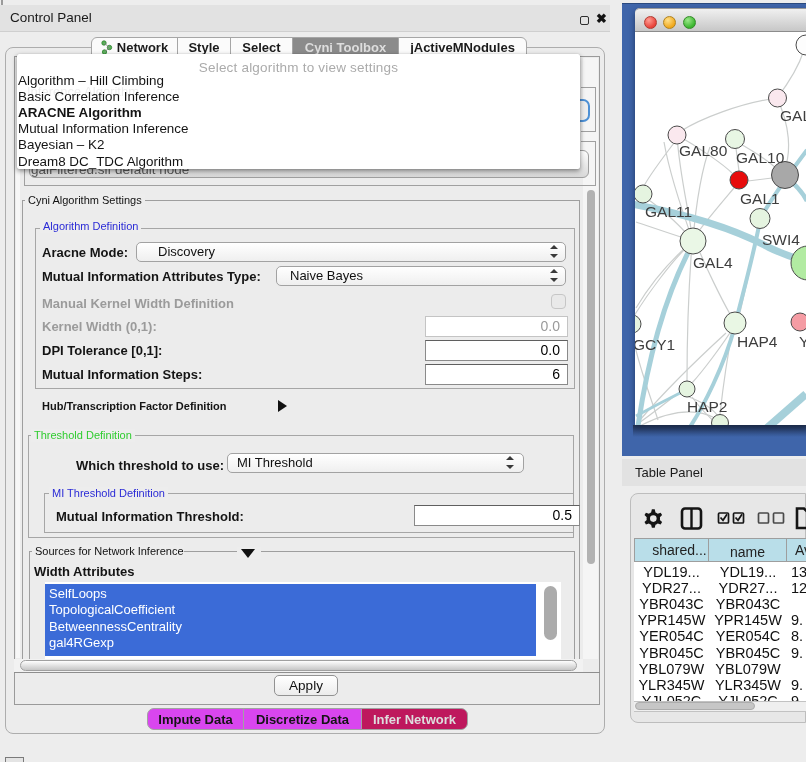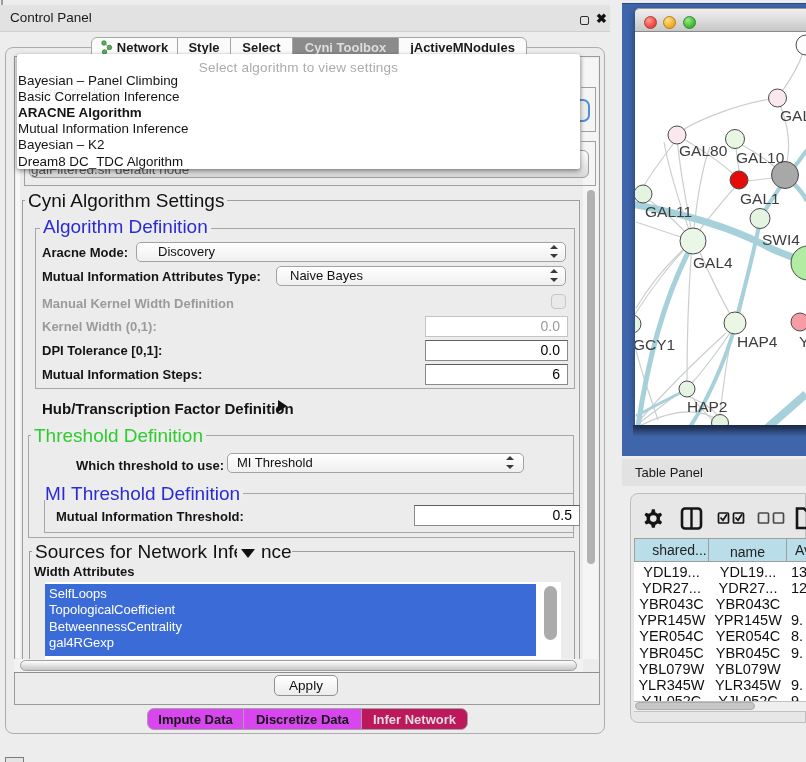--- a/index.html
+++ b/index.html
@@ -5,21 +5,21 @@
 body{width:806px;height:762px;background:#EDEDED;font-family:"Liberation Sans",sans-serif;position:relative;overflow:hidden}
 .abs{position:absolute}
 .b{font-weight:bold}
 .lbl{position:absolute;font-size:13px;font-weight:bold;color:#141414;white-space:nowrap}
 .glbl{position:absolute;font-size:13px;font-weight:bold;color:#9B9B9B;white-space:nowrap}
 .combo{position:absolute;box-sizing:border-box;height:20px;border:1px solid #A2A2A2;border-radius:5px;background:linear-gradient(#FFFFFF,#EFEFEF);font-size:13px;color:#111;line-height:18px;white-space:nowrap}
 .spin{position:absolute;width:8px;height:13px}
 .spin:before{content:"";position:absolute;left:0;top:0;border-left:4px solid transparent;border-right:4px solid transparent;border-bottom:4.5px solid #3A3A3A}
 .spin:after{content:"";position:absolute;left:0;bottom:0;border-left:4px solid transparent;border-right:4px solid transparent;border-top:4.5px solid #3A3A3A}
 .field{position:absolute;box-sizing:border-box;height:21px;background:#FFF;font-size:14px;text-align:right;line-height:19px;padding-right:7px}
-.gtitle{position:absolute;font-size:19px;background:#EDEDED;padding:0 3px;white-space:nowrap;line-height:13px}
+.gtitle{position:absolute;font-size:11px;background:#EDEDED;padding:0 3px;white-space:nowrap;line-height:13px}
 .tab{position:absolute;top:37px;height:21px;box-sizing:border-box;background:#FBFBFB;border:1px solid #A6A6A6;font-size:13px;font-weight:bold;color:#1A1A1A;display:flex;align-items:center;justify-content:center;white-space:nowrap}
 .tabsel{background:#8B8B8B;color:#DEDEDE}
 .btab{position:absolute;top:708px;height:22px;box-sizing:border-box;background:#d946ef;border:1px solid #A2A2A2;font-size:13px;font-weight:bold;color:#141414;display:flex;align-items:center;justify-content:center;white-space:nowrap}
 .ditem{position:absolute;left:18px;font-size:13.4px;color:#141414;white-space:nowrap;line-height:14px}
 .trow{position:absolute;font-size:14.5px;color:#111;white-space:nowrap;line-height:15px}
 </style></head>
 <body>
 
 <div class="abs" style="left:1px;top:0;width:2px;height:5px;background:#9a9a9a"></div>
 <div class="abs" style="left:0;top:5px;width:610px;height:26px;background:#E2E2E2;border-bottom:1px solid #CFCFCF"></div>
@@ -63,31 +63,31 @@
 <div class="combo" style="left:276px;top:266px;width:290px;padding-left:13px">Naive Bayes</div>
 <div class="spin" style="left:550px;top:269px"></div>
 <div class="glbl" style="left:42px;top:296px">Manual Kernel Width Definition</div>
 <div class="abs" style="left:551px;top:294px;width:15px;height:14.5px;box-sizing:border-box;border:1px solid #C6C6C6;border-radius:4px;background:#E9E9E9"></div>
 <div class="glbl" style="left:42px;top:319px">Kernel Width (0,1):</div>
 <div class="field" style="left:425px;top:316px;width:143px;border:1px solid #C4C4C4;color:#9A9A9A">0.0</div>
 <div class="lbl" style="left:42px;top:343px">DPI Tolerance [0,1]:</div>
 <div class="field" style="left:425px;top:340px;width:143px;border:1px solid #8A8A8A;border-top-color:#5F5F5F;color:#000">0.0</div>
 <div class="lbl" style="left:42px;top:367px">Mutual Information Steps:</div>
 <div class="field" style="left:425px;top:364px;width:143px;border:1px solid #8A8A8A;border-top-color:#5F5F5F;color:#000">6</div>
-<div class="lbl" style="left:42px;top:400px;font-size:15px">Hub/Transcription Factor Definition</div>
+<div class="lbl" style="left:42px;top:400px;font-size:11px">Hub/Transcription Factor Definition</div>
 <div class="abs" style="left:278px;top:400px;width:0;height:0;border-top:6px solid transparent;border-bottom:6px solid transparent;border-left:9.5px solid #111"></div>
 
 <div class="abs" style="left:28px;top:435px;width:546px;height:103px;border:1px solid #A6A6A6;box-sizing:border-box"></div>
 <div class="gtitle" style="left:31px;top:429px;color:#2FCC2F">Threshold Definition</div>
 <div class="lbl" style="left:76px;top:458px">Which threshold to use:</div>
 <div class="combo" style="left:227px;top:453px;width:297px;padding-left:9px">MI Threshold</div>
 <div class="spin" style="left:506px;top:456px"></div>
 
 <div class="abs" style="left:44px;top:493px;width:530px;height:40px;border:1px solid #A6A6A6;box-sizing:border-box"></div>
-<div class="gtitle" style="left:42px;top:487px;color:#2B2BD6">MI Threshold Definition</div>
+<div class="gtitle" style="left:49px;top:487px;color:#2B2BD6">MI Threshold Definition</div>
 <div class="lbl" style="left:56px;top:509px">Mutual Information Threshold:</div>
 <div class="field" style="left:414px;top:505px;width:166px;border:1px solid #8A8A8A;border-top-color:#5F5F5F;color:#000">0.5</div>
 
 <div class="abs" style="left:29px;top:551px;width:546px;height:110px;border-top:1px solid #9E9E9E;border-left:1px solid #9E9E9E;border-right:1px solid #9E9E9E;box-sizing:border-box"></div>
 <div class="gtitle" style="left:32px;top:545px;color:#111;padding-right:0">Sources for Network Inference</div>
 <div class="abs" style="left:237px;top:547px;width:24px;height:12px;background:#EDEDED"></div>
 <div class="abs" style="left:241px;top:549px;width:0;height:0;border-left:7.5px solid transparent;border-right:7.5px solid transparent;border-top:9px solid #111"></div>
 <div class="lbl" style="left:34px;top:564px">Width Attributes</div>
 
 <div class="abs" style="left:45px;top:582px;width:516px;height:79px;background:#FFF"></div>
@@ -102,21 +102,21 @@
 
 <div class="abs" style="left:274px;top:675px;width:64px;height:21px;box-sizing:border-box;border:1px solid #929292;border-radius:5px;background:linear-gradient(#FFF,#ECECEC);font-size:13.5px;color:#111;display:flex;align-items:center;justify-content:center">Apply</div>
 
 <div class="btab" style="left:147px;width:97px;border-radius:7px 0 0 7px">Impute Data</div>
 <div class="btab" style="left:243px;width:119px">Discretize Data</div>
 <div class="btab tabsel" style="left:361px;width:107px;border-radius:0 7px 7px 0;color:#DEDEDE;background:#be185d">Infer Network</div>
 
 <div class="abs" style="left:17px;top:53.5px;width:563px;height:115.5px;background:#FFF;border-radius:2px;box-shadow:0 2px 5px rgba(0,0,0,0.45),0 0 1px rgba(0,0,0,0.25);z-index:40"></div>
 <div class="abs" style="left:27px;top:84px;font-size:13px;color:rgba(80,80,80,0.10);z-index:41;white-space:nowrap">Inference Algorithm</div>
 <div class="abs" style="left:17px;top:59.5px;width:563px;text-align:center;font-size:13.5px;color:#ABABAB;z-index:42;letter-spacing:0.2px">Select algorithm to view settings</div>
-<div class="ditem" style="top:73.5px;z-index:42">Bayesian – Panel Climbing</div>
+<div class="ditem" style="top:73.5px;z-index:42">Algorithm – Hill Climbing</div>
 <div class="ditem" style="top:89.7px;z-index:42">Basic Correlation Inference</div>
 <div class="ditem b" style="top:105.9px;z-index:42">ARACNE Algorithm</div>
 <div class="ditem" style="top:122.1px;z-index:42">Mutual Information Inference</div>
 <div class="ditem" style="top:138.3px;z-index:42">Bayesian – K2</div>
 <div class="ditem" style="top:154.5px;z-index:42">Dream8 DC_TDC Algorithm</div>
 
 <div class="abs" style="left:622px;top:3px;width:184px;height:452px;background:#3F65AA;border-top:1px solid #2B4A7F"></div>
 
 <div class="abs" style="left:635px;top:8px;width:171px;height:417px;border-radius:5px 0 0 0;box-shadow:0 3px 6px rgba(10,20,40,0.55);background:#FFF"></div>
 <div class="abs" style="left:633px;top:425px;width:173px;height:12px;background:linear-gradient(rgba(24,36,62,0.8),rgba(63,101,170,0))"></div>

